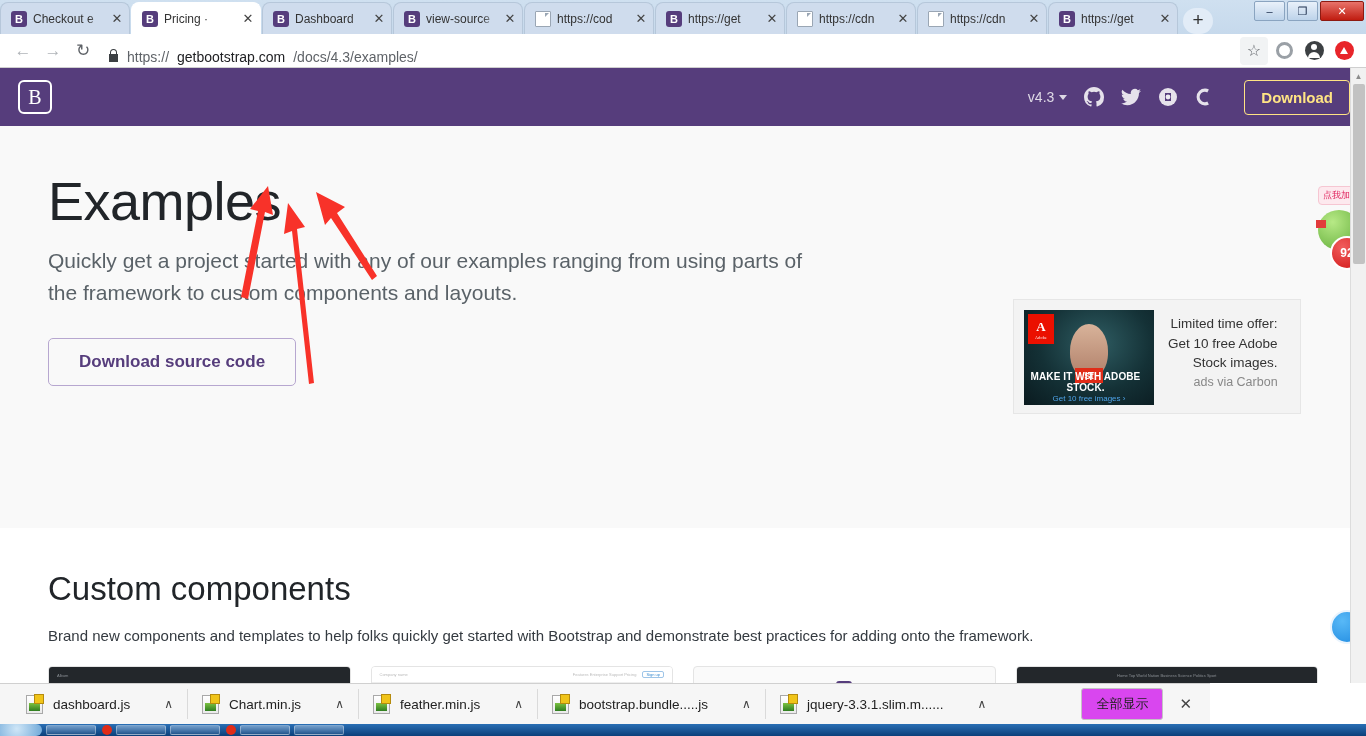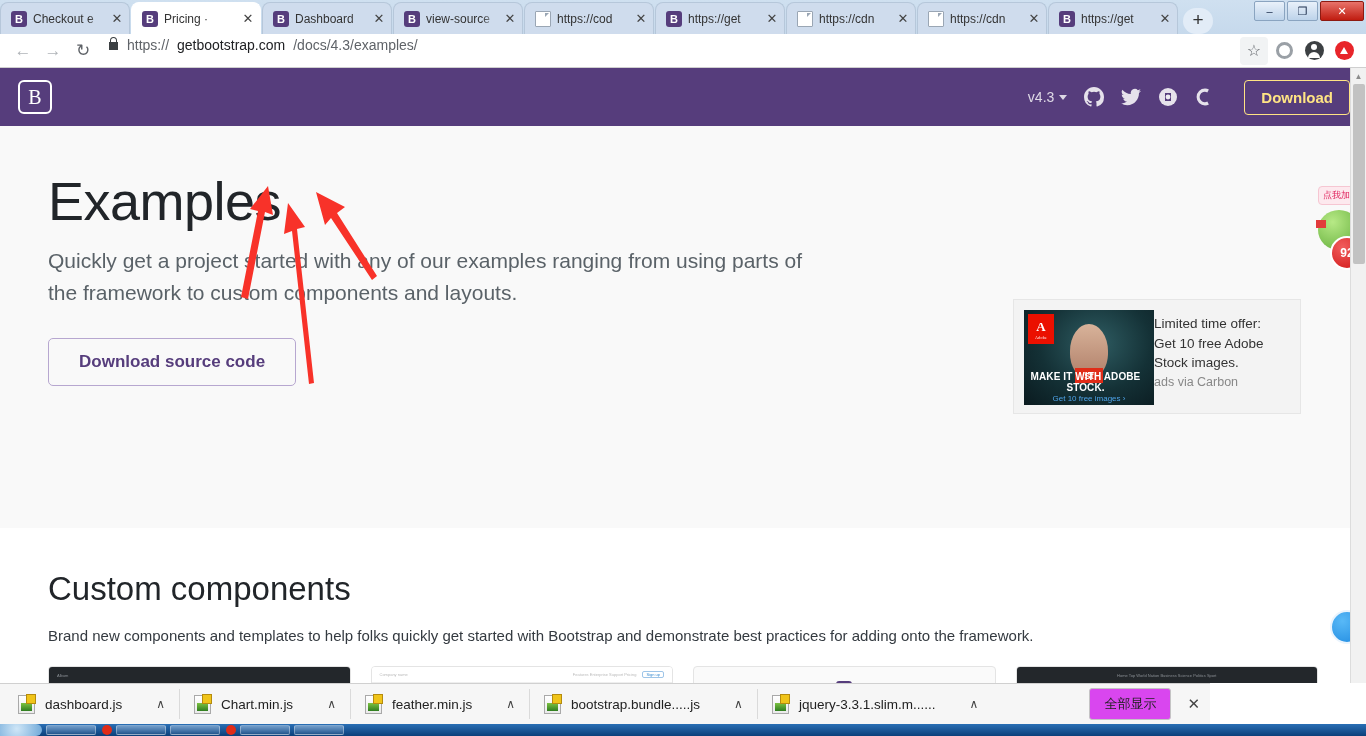--- a/index.html
+++ b/index.html
@@ -87,21 +87,21 @@
     border-bottom: 1px solid #cfcfcf;
   }
   .nav-icon {
     width: 30px; height: 30px; flex: 0 0 30px;
     display: flex; align-items: center; justify-content: center;
     color: #5f6368; font-size: 17px;
   }
   .nav-icon.disabled { color: #b0b4b8; }
   .omnibox {
     flex: 1 1 auto; height: 28px; margin: 0 6px 0 10px;
-    display: flex; align-items: flex-start; gap: 8px;
+    display: flex; align-items: flex-end; gap: 8px;
     font-size: 14px; color: #202124;
   }
   .lock-icon { color: #3c4043; font-size: 12px; }
   .url-scheme { color: #5f6368; }
   .url-host { color: #202124; }
   .url-path { color: #5f6368; }
   .toolbar-right { display: flex; align-items: center; gap: 2px; }
   .tb-ic {
     width: 28px; height: 28px; display:flex; align-items:center; justify-content:center;
     color: #5f6368; font-size: 16px;
@@ -203,21 +203,21 @@
     display:flex;align-items:center;justify-content:center;font-weight:bold;
   }
   .carbon-cap {
     position:absolute;left:0;right:7px;bottom:12px;text-align:center;
     color:#fff;font-size:10px;font-weight:bold;letter-spacing:.1px;
   }
   .carbon-cta{
     position:absolute;left:0;right:0;bottom:2px;text-align:center;
     color:#4ea3e8;font-size:8px;
   }
-  .carbon-txt { padding-top: 4px; }
+  .carbon-txt { padding-left: 14px; padding-top: 4px; text-align: right; }
   .carbon-txt .l { font-size:13.5px; color:#333; line-height:1.45; }
   .carbon-txt .v { font-size:12.5px; color:#888; margin-top:2px; }
 
   
   .cc { padding: 42px 48px 0 48px; background:#fff; }
   .cc h2 { font-size: 33px; font-weight: 500; color:#212529; }
   .cc p { font-size: 15px; color:#343a40; margin-top: 16px; max-width: 1000px; line-height:1.6; }
 
   .cards { display:flex; gap: 20px; margin-top: 18px; }
   .card {
@@ -275,21 +275,21 @@
   }
   .pscroll .thumb {
     position:absolute; top:16px; left:2px; width:12px; height:180px;
     background:#c2c2c2; border-radius:2px;
   }
 
   
   .dlbar {
     position:absolute; left:0; top:683px; width:1210px; height:41px;
     background:#f6f6f6; border-top:1px solid #d0d0d0;
-    display:flex; align-items:center; padding: 0 4px;
+    display:flex; align-items:center; padding: 0 12px;
   }
   .dlitem {
     display:flex; align-items:center; height:30px; padding: 0 14px;
     border-right:1px solid #dadada; gap:10px;
   }
   .dl-fileicon {
     width:17px;height:19px; flex:0 0 17px; position:relative;
     background: linear-gradient(#ffffff,#eaeaea);
     border:1px solid #a9a9a9;
   }

